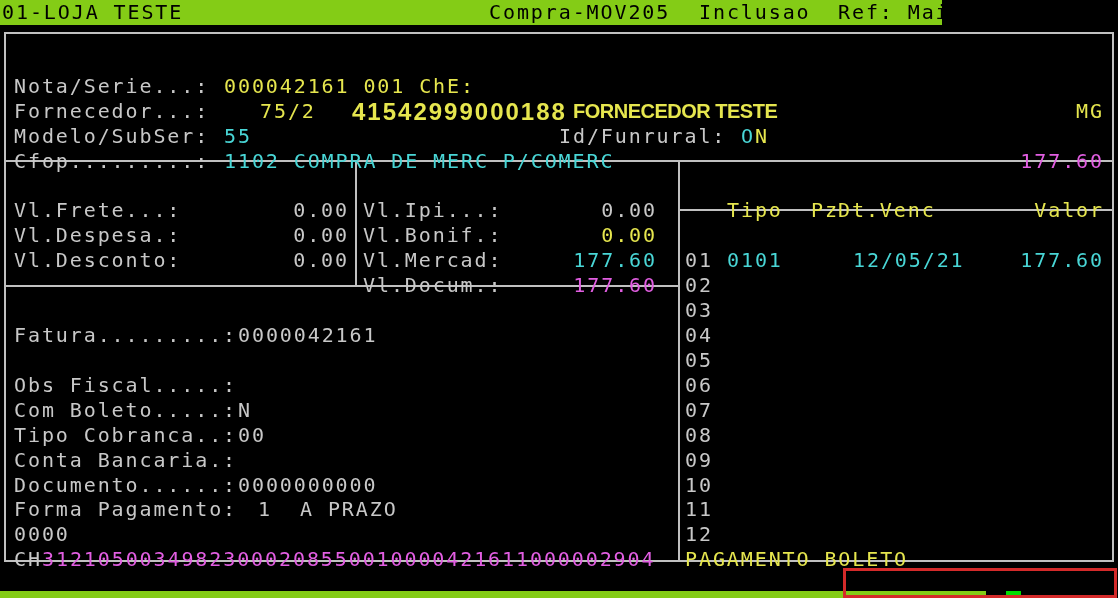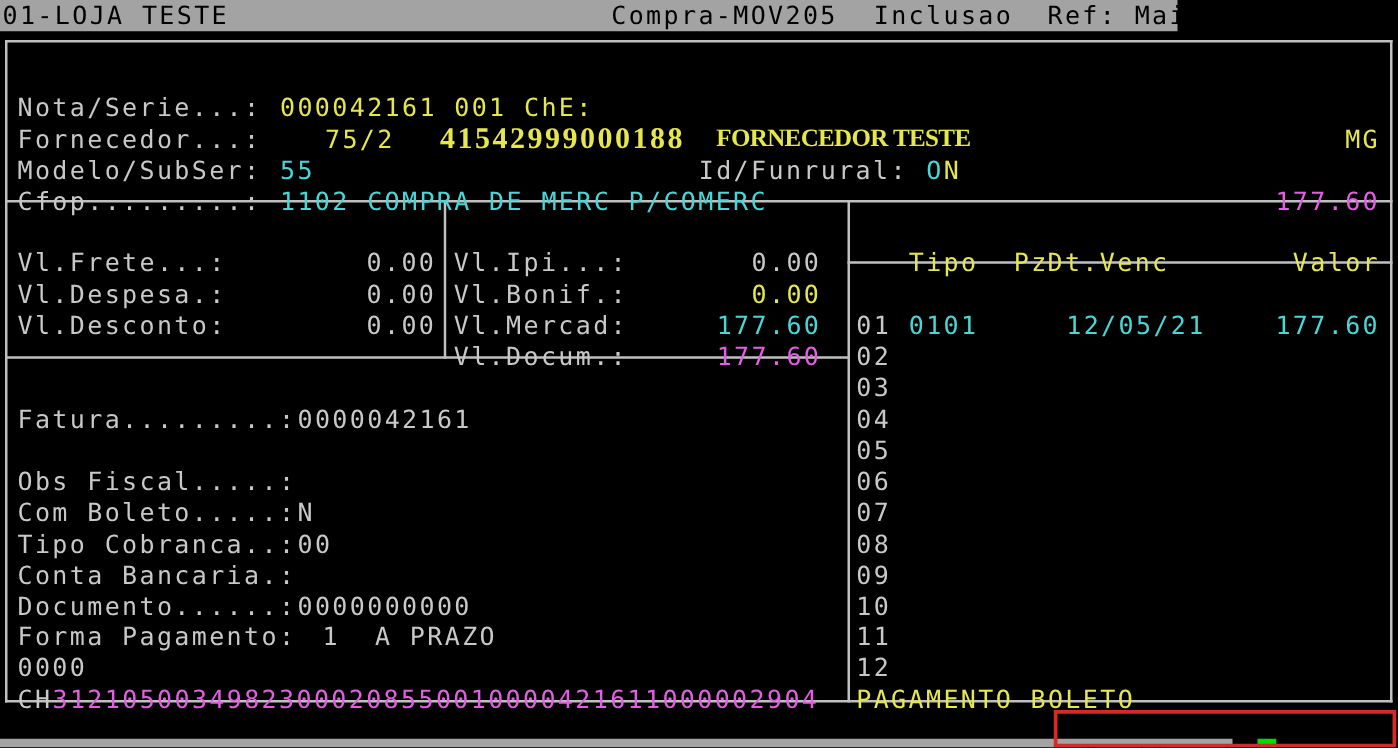--- a/index.html
+++ b/index.html
@@ -1,28 +1,28 @@
 <!DOCTYPE html>
 <html><head>
 <meta charset="utf-8">
 <style>
   html,body{margin:0;padding:0;background:#000;}
   .screen{position:relative;width:1118px;height:598px;background:#000;overflow:hidden;
           font-family:"DejaVu Sans Mono",monospace;font-size:20px;letter-spacing:1.9px;}
-  .bar{position:absolute;left:0;width:942px;background:#a3a3a3;color:#000;}
+  .bar{position:absolute;left:0;width:942px;background:#84cc16;color:#000;}
   .topbar{top:0;height:25px;line-height:25px;}
   .botbar{top:591px;height:27px;line-height:27px;padding-left:44px;}
   .row{position:absolute;left:0;width:1118px;height:25px;line-height:25px;margin-top:24px;}
   .row span{position:absolute;top:0;height:25px;line-height:25px;white-space:pre;}
   .bar span{position:absolute;top:0;white-space:pre;}
   .w{color:#c8c8c8;}
   .y{color:#e6e64e;}
   .c{color:#49d6d6;}
   .m{color:#e25ee2;}
-  .serif{font-family:Liberation Serif, serif;font-weight:bold;color:#e6e64e;}
+  .serif{font-family:Liberation Sans, sans-serif;font-weight:bold;color:#e6e64e;}
   .cnpj{font-size:24px;letter-spacing:2px;}
   .fname{font-size:20px;letter-spacing:-0.5px;}
   .bl{position:absolute;background:#c0c0c0;}
   .greenCell{display:inline-block;width:15px;background:#00dd00;color:#000;text-align:center;}
   .redbox{position:absolute;left:843px;top:568px;width:274px;height:30px;
           border:3px solid #d42a2a;box-sizing:border-box;}
 </style>
 </head>
 <body>
 

